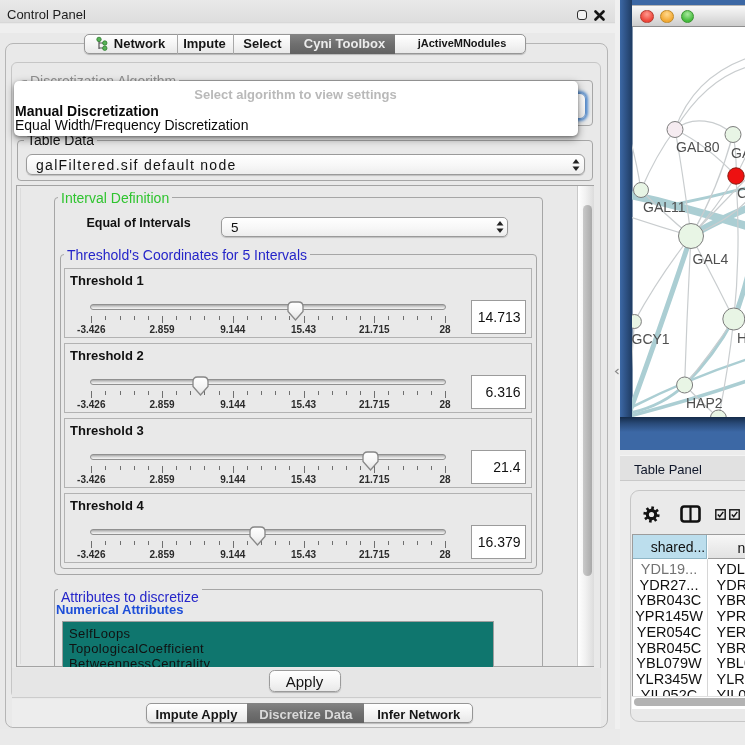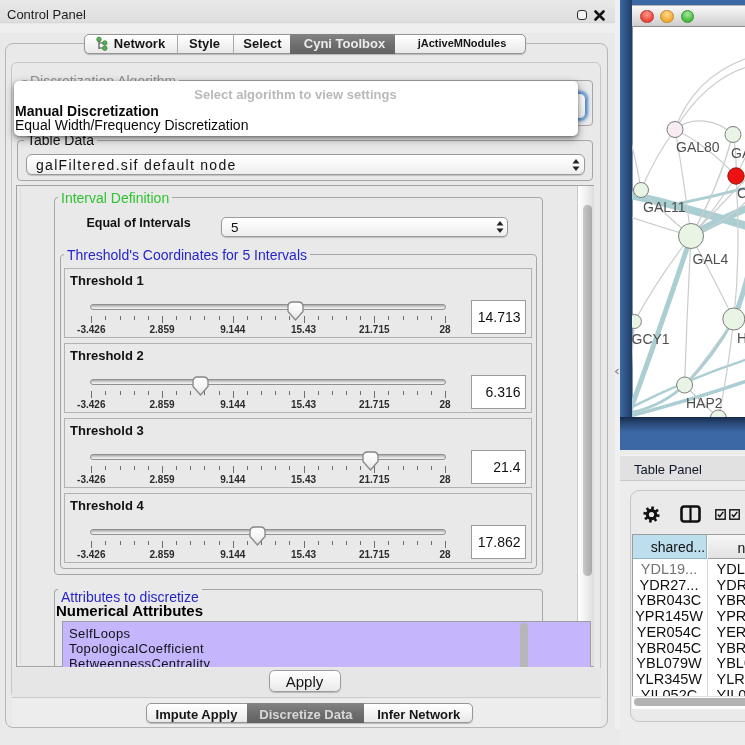--- a/index.html
+++ b/index.html
@@ -32,21 +32,21 @@
 <div class="abs" style="left:290px;top:33.5px;width:104.60000000000002px;height:20.5px;background:linear-gradient(to bottom,#848484 0%,#6f6f6f 50%,#626262 100%);"></div>
 <div class="abs" style="left:176.6px;top:33.5px;width:1px;height:20.5px;background:#a8a8a8;"></div>
 <div class="abs" style="left:233px;top:33.5px;width:1px;height:20.5px;background:#a8a8a8;"></div>
 <svg class="abs" style="left:96px;top:36px" width="12" height="16" viewBox="0 0 12 16">
     <path d="M3 4 L3 13 M3 7 L8 7 M3 12 L8 12" stroke="#555" stroke-width="1.2" fill="none"></path>
     <circle cx="3" cy="3.4" r="2.2" fill="#57b357" stroke="#2f7a2f" stroke-width="0.8"></circle>
     <circle cx="8.8" cy="7" r="2.2" fill="#57b357" stroke="#2f7a2f" stroke-width="0.8"></circle>
     <circle cx="8.8" cy="12.2" r="2.2" fill="#57b357" stroke="#2f7a2f" stroke-width="0.8"></circle>
   </svg>
 <div class="lbl" style="left:139.5px;top:43px;transform:translate(-50%,-50%);font-size:13px;color:#161616;font-weight:bold;">Network</div>
-<div class="lbl" style="left:204.5px;top:43px;transform:translate(-50%,-50%);font-size:13px;color:#161616;font-weight:bold;">Style</div>
+<div class="lbl" style="left:204.5px;top:43px;transform:translate(-50%,-50%);font-size:13px;color:#161616;font-weight:bold;">Impute</div>
 <div class="lbl" style="left:262.5px;top:43px;transform:translate(-50%,-50%);font-size:13px;color:#161616;font-weight:bold;">Select</div>
 <div class="lbl" style="left:344.5px;top:43px;transform:translate(-50%,-50%);font-size:13px;color:#ececec;font-weight:bold;">Cyni Toolbox</div>
 <div class="lbl" style="left:462px;top:43px;transform:translate(-50%,-50%);font-size:11px;color:#161616;font-weight:bold;">jActiveMNodules</div>
 <div class="abs" style="left:20px;top:80px;width:572.5px;height:46px;border:1px solid #a6a6a6;border-radius:4px;"></div>
 <div class="lbl" style="left:27px;top:72.5px;font-size:14px;color:#8f8f8f;background:#e9e9e9;padding:0 3px;">Discretization Algorithm</div>
 <div class="combo" style="left:28px;top:93px;width:558px;height:26px;border-radius:6px;box-shadow:0 0 3px 2px rgba(75,135,205,0.95);border-color:#5e8fc9;"></div>
 <svg class="abs" style="left:567px;top:99.0px" width="10" height="14" viewBox="0 0 10 14">
     <path d="M5 1 L8.5 5.5 L1.5 5.5 Z" fill="#222"></path>
     <path d="M5 13 L8.5 8.5 L1.5 8.5 Z" fill="#222"></path>
   </svg>
@@ -257,25 +257,25 @@
     <defs>
       <linearGradient id="tg493" x1="0" y1="0" x2="0" y2="1">
         <stop offset="0" stop-color="#ffffff"></stop>
         <stop offset="0.55" stop-color="#f4f4f4"></stop>
         <stop offset="1" stop-color="#e2e2e2"></stop>
       </linearGradient>
     </defs>
     <path d="M 1 5.5 Q 1 1 5.5 1 L 11.5 1 Q 16 1 16 5.5 L 16 10.5 L 8.5 19 L 1 10.5 Z" fill="url(#tg493)" stroke="#878787" stroke-width="1.3"></path>
   </svg>
 <div class="abs" style="left:470.5px;top:525px;width:55px;height:34px;background:#fff;border:1px solid #9b9b9b;"></div>
-<div class="lbl" style="left:auto;right:224.5px;top:542px;transform:translateY(-50%);font-size:14px;color:#111;">17.862</div>
+<div class="lbl" style="left:auto;right:224.5px;top:542px;transform:translateY(-50%);font-size:14px;color:#111;">16.379</div>
 <div class="abs" style="left:54px;top:588.5px;width:489px;height:78px;border:1px solid #a6a6a6;border-bottom:none;border-radius:4px 4px 0 0;"></div>
 <div class="lbl" style="left:58px;top:589px;font-size:14px;color:#2525c9;background:#e9e9e9;padding:0 3px;">Attributes to discretize</div>
-<div class="lbl" style="left:56px;top:602px;font-size:15px;color:#000000;font-weight:bold;">Numerical Attributes</div>
-<div class="abs" style="left:62px;top:620.5px;width:529px;height:46px;background:#c4b5fd;border:1px solid #9e9e9e;border-bottom:none;overflow:hidden;padding-left:13px;">
+<div class="lbl" style="left:56px;top:602px;font-size:13px;color:#1d4ed8;font-weight:bold;">Numerical Attributes</div>
+<div class="abs" style="left:62px;top:620.5px;width:432px;height:46px;background:#0f766e;border:1px solid #9e9e9e;border-bottom:none;overflow:hidden;padding-left:13px;">
     <div class="lbl" style="left:6px;top:4px;font-size:13px;color:#111;letter-spacing:0.4px;">SelfLoops</div>
     <div class="lbl" style="left:6px;top:19px;font-size:13px;color:#111;letter-spacing:0.4px;">TopologicalCoefficient</div>
     <div class="lbl" style="left:6px;top:34px;font-size:13px;color:#111;letter-spacing:0.4px;">BetweennessCentrality</div>
     <div style="position:absolute;left:456.5px;top:1.5px;width:8.5px;height:46px;border-radius:4px 4px 0 0;background:#b7b7b7;"></div>
   </div>
 <div class="abs" style="left:11.5px;top:668px;width:589px;height:30px;background:#e6e6e6;border-bottom:1px solid #cccccc;"></div>
 <div class="abs" style="left:269px;top:669.5px;width:72px;height:22.5px;border:1px solid #9b9b9b;border-radius:5.5px;background:linear-gradient(to bottom,#ffffff 0%,#f4f4f4 55%,#e9e9e9 100%);box-shadow:0 1px 1px rgba(0,0,0,0.2);"></div>
 <div class="lbl" style="left:304.5px;top:680.5px;transform:translate(-50%,-50%);font-size:15px;color:#141414;">Apply</div>
 <div class="abs" style="left:11.5px;top:699px;width:589px;height:28px;background:#ededed;"></div>
 <div class="seg" style="left:145.5px;top:703px;width:327.5px;height:20px;"></div>

